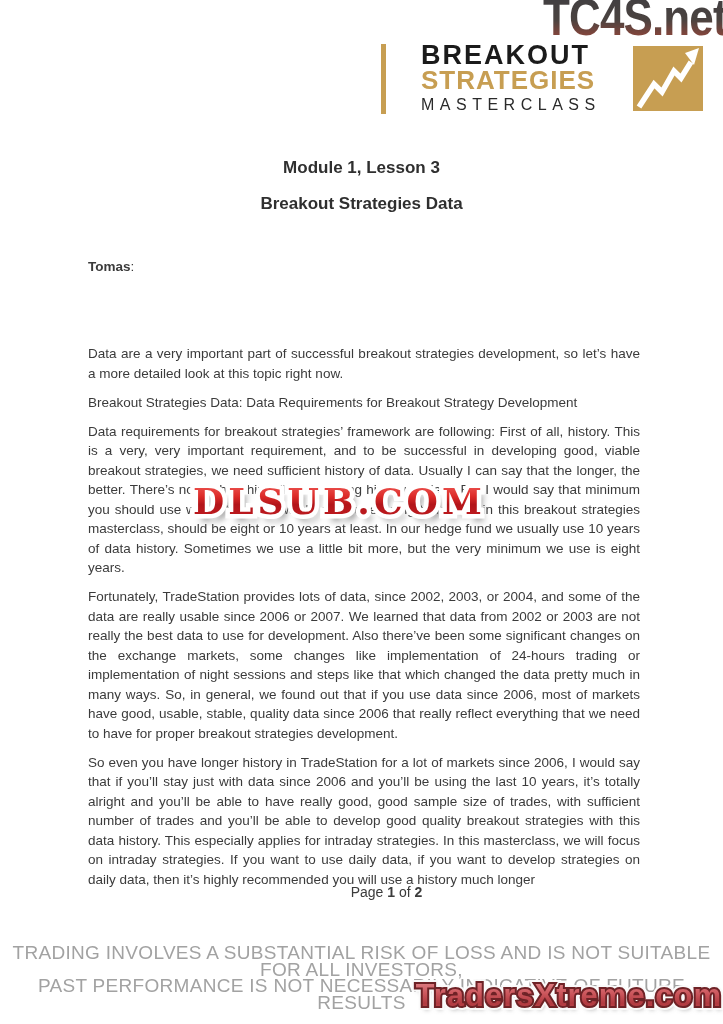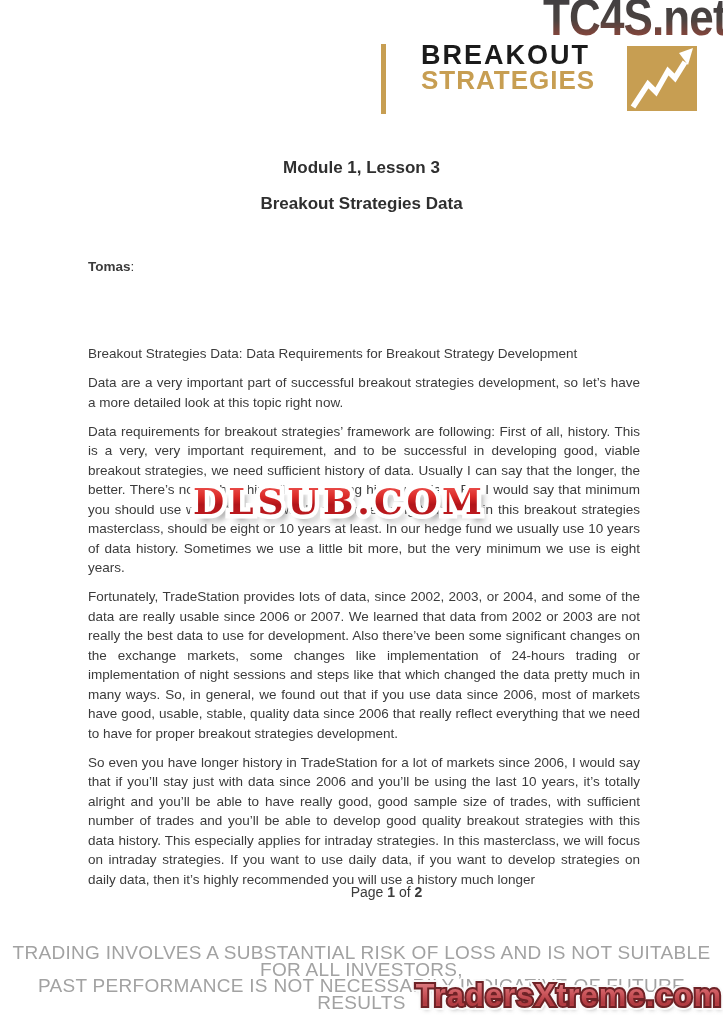--- a/index.html
+++ b/index.html
@@ -76,40 +76,41 @@
   <div class="tc4s">
     <span class="layer back">TC4S.net</span>
     <span class="layer front">TC4S.net</span>
   </div>
 
   <div class="logo">
     <div class="logo-bar"></div>
     <div class="logo-text">
       <div class="logo-l1">BREAKOUT</div>
       <div class="logo-l2">STRATEGIES</div>
+      <div class="logo-l3">MASTERCLASS</div>
     </div>
     <div class="logo-square">
       <svg width="70" height="65" viewBox="0 0 70 65" aria-hidden="true">
         <rect width="70" height="65" fill="#C79E52"></rect>
         <polyline points="6,61 21,38 29,46 41,25 48,32 58,16" fill="none" stroke="#ffffff" stroke-width="5.5"></polyline>
         <polygon points="52,7 66,2 61,19" fill="#ffffff"></polygon>
       </svg>
     </div>
   </div>
 
   <h1 class="title1">Module 1, Lesson 3</h1>
   <h2 class="title2">Breakout Strategies Data</h2>
 
   <div class="transcript">
     <div class="speaker-col">
       <span class="speaker">Tomas</span><span>:</span>
     </div>
     <div class="text-col">
+      <p>Data are a very important part of successful breakout strategies development, so let’s have a more detailed look at this topic right now.</p>
       <p>Breakout Strategies Data: Data Requirements for Breakout Strategy Development</p>
-      <p>Data are a very important part of successful breakout strategies development, so let’s have a more detailed look at this topic right now.</p>
       <p>Data requirements for breakout strategies’ framework are following: First of all, history. This is a very, very important requirement, and to be successful in developing good, viable breakout strategies, we need sufficient history of data. Usually I can say that the longer, the better. There’s no such a thing like a too-long history of data. But I would say that minimum you should use within the framework, as you’re going to learn it in this breakout strategies masterclass, should be eight or 10 years at least. In our hedge fund we usually use 10 years of data history. Sometimes we use a little bit more, but the very minimum we use is eight years.</p>
       <p>Fortunately, TradeStation provides lots of data, since 2002, 2003, or 2004, and some of the data are really usable since 2006 or 2007. We learned that data from 2002 or 2003 are not really the best data to use for development. Also there’ve been some significant changes on the exchange markets, some changes like implementation of 24-hours trading or implementation of night sessions and steps like that which changed the data pretty much in many ways. So, in general, we found out that if you use data since 2006, most of markets have good, usable, stable, quality data since 2006 that really reflect everything that we need to have for proper breakout strategies development.</p>
       <p>So even you have longer history in TradeStation for a lot of markets since 2006, I would say that if you’ll stay just with data since 2006 and you’ll be using the last 10 years, it’s totally alright and you’ll be able to have really good, good sample size of trades, with sufficient number of trades and you’ll be able to develop good quality breakout strategies with this data history. This especially applies for intraday strategies. In this masterclass, we will focus on intraday strategies. If you want to use daily data, if you want to develop strategies on daily data, then it’s highly recommended you will use a history much longer</p>
     </div>
   </div>
 
   <div class="dlsub">
     <span class="layer back">DLSUB.COM</span>
     <span class="layer front">DLSUB.COM</span>
   </div>

